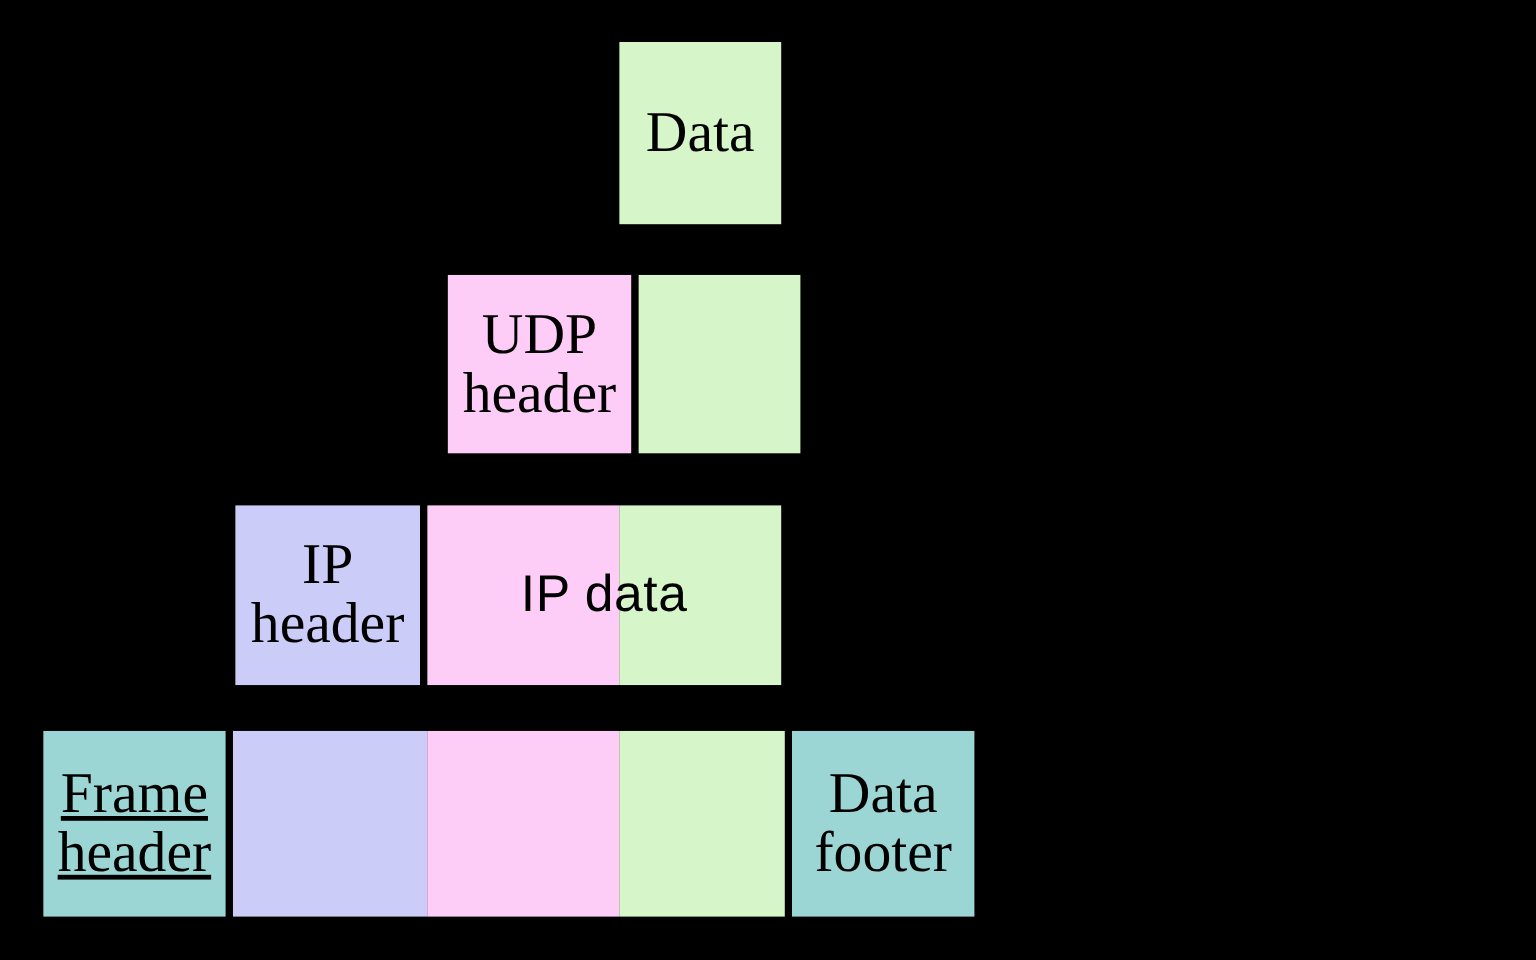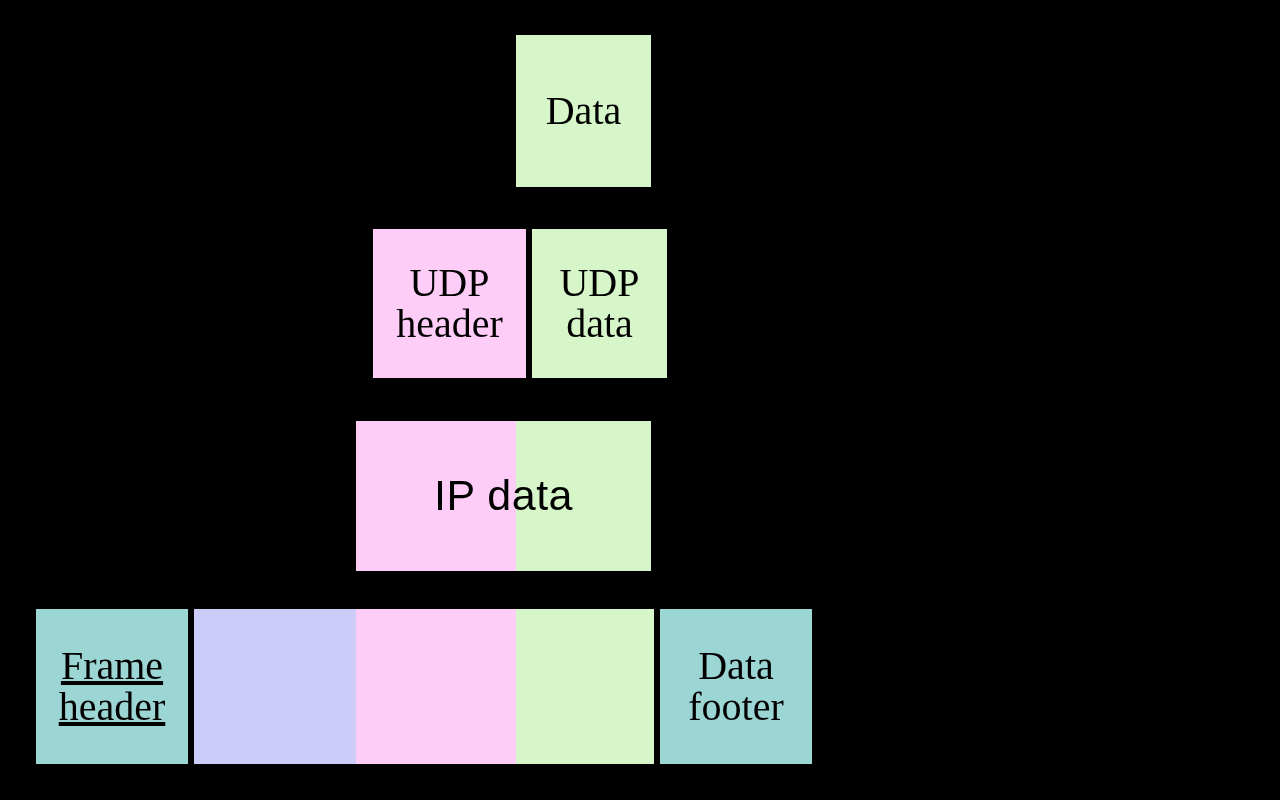--- a/index.html
+++ b/index.html
@@ -44,21 +44,21 @@
     position: relative;
     z-index: 2;
     pointer-events: none;
     width: 100%;
     padding: 0 2px;
     box-sizing: border-box;
   }
 
   .serif-label {
     font-family: "Liberation Serif", "DejaVu Serif", serif;
-    font-size: 40px;
+    font-size: 48px;
     letter-spacing: 0px;
   }
 
   .sans-label {
     font-family: Liberation Sans, sans-serif;
     font-size: 43px;
     letter-spacing: 0.5px;
   }
 </style>
 </head>
@@ -71,24 +71,27 @@
         <div class="cell-label serif-label">Data</div>
       </div>
     </div>
     <div class="layer-row" style="left: 16px; top: 0px; width: 1280px; height: 800px;">
       <div class="cell" style="left: 354px; top: 226px; width: 159px; height: 155px; border-color: rgb(0, 0, 0);">
         <div class="seg" style="left: 0px; width: 159px; background: rgb(253, 205, 248);"></div>
         <div class="cell-label serif-label">UDP header</div>
       </div>
       <div class="cell" style="left: 513px; top: 226px; width: 141px; height: 155px; border-color: rgb(0, 0, 0);">
         <div class="seg" style="left: 0px; width: 141px; background: rgb(214, 245, 200);"></div>
-        <div class="cell-label serif-label">UDP data</div>
       </div>
     </div>
     <div class="layer-row" style="left: 0px; top: 0px; width: 1280px; height: 800px;">
+      <div class="cell" style="left: 193px; top: 418px; width: 160px; height: 156px; border-color: rgb(0, 0, 0);">
+        <div class="seg" style="left: 0px; width: 160px; background: rgb(204, 204, 249);"></div>
+        <div class="cell-label serif-label">IP header</div>
+      </div>
       <div class="cell" style="left: 353px; top: 418px; width: 301px; height: 156px; border-color: rgb(0, 0, 0);">
         <div class="seg" style="left: 0px; width: 160px; background: rgb(253, 205, 248);"></div>
         <div class="seg" style="left: 160px; width: 141px; background: rgb(214, 245, 200);"></div>
         <div class="cell-label sans-label">IP data</div>
       </div>
     </div>
     <div class="layer-row" style="left: 0px; top: 0px; width: 1280px; height: 800px;">
       <div class="cell" style="left: 33px; top: 606px; width: 158px; height: 161px; border-color: rgb(0, 0, 0); text-decoration: underline;">
         <div class="seg" style="left: 0px; width: 158px; background: rgb(156, 214, 212);"></div>
         <div class="cell-label serif-label">Frame header</div>

